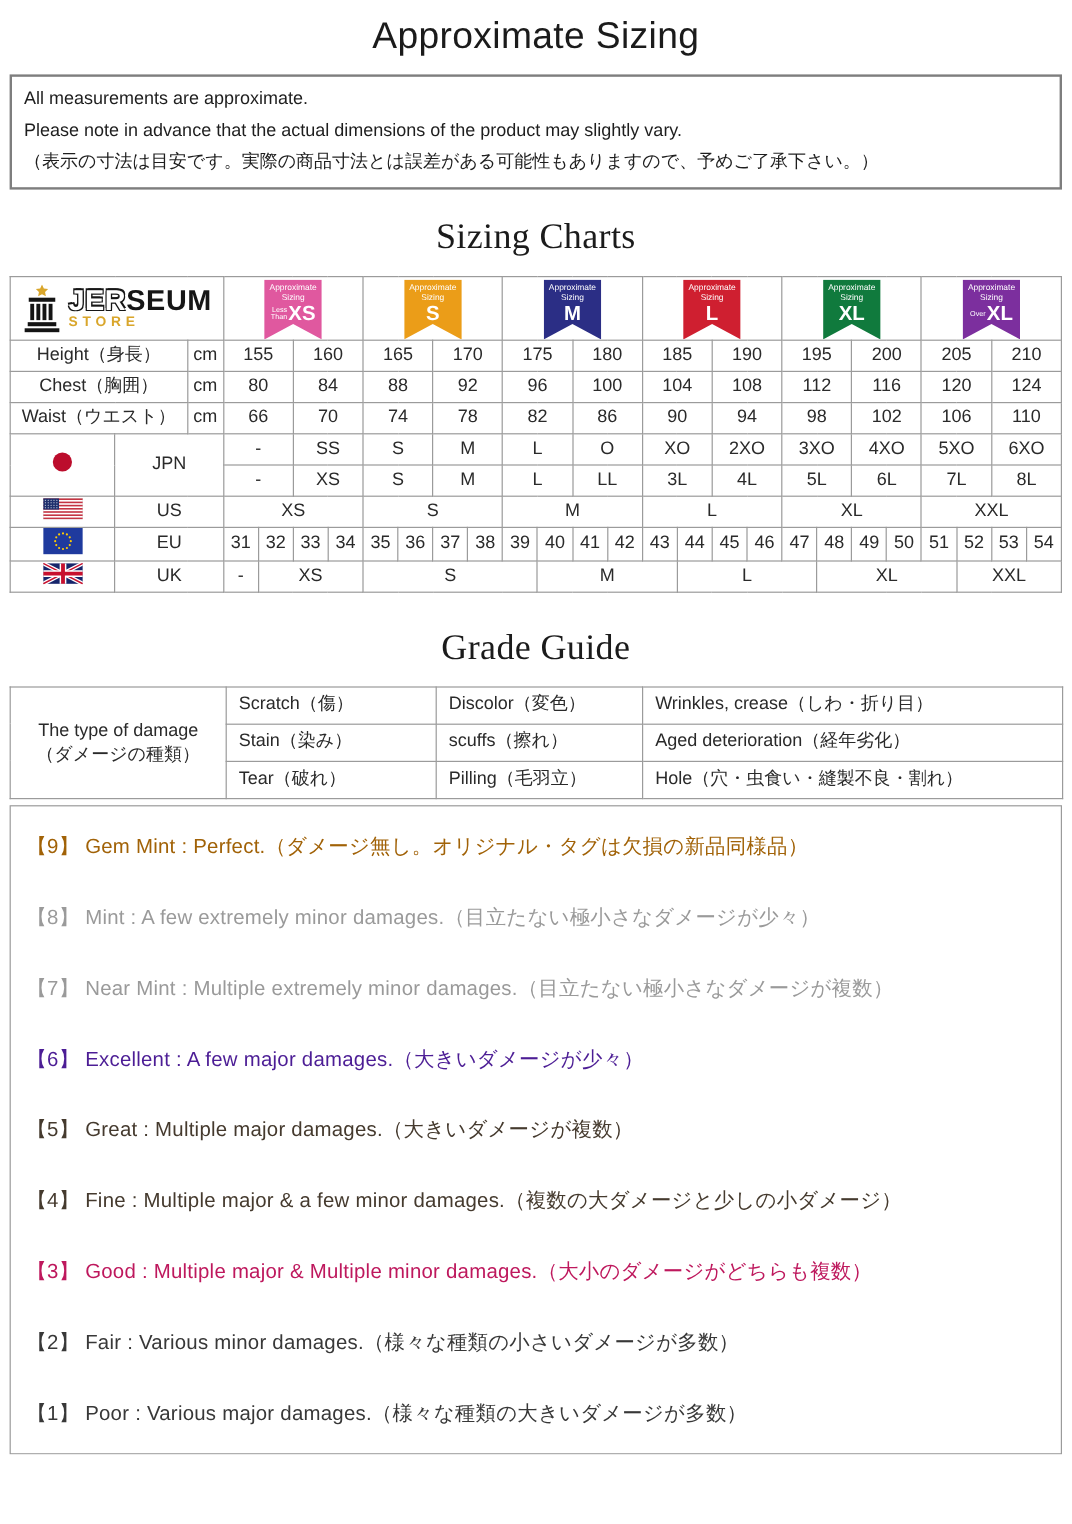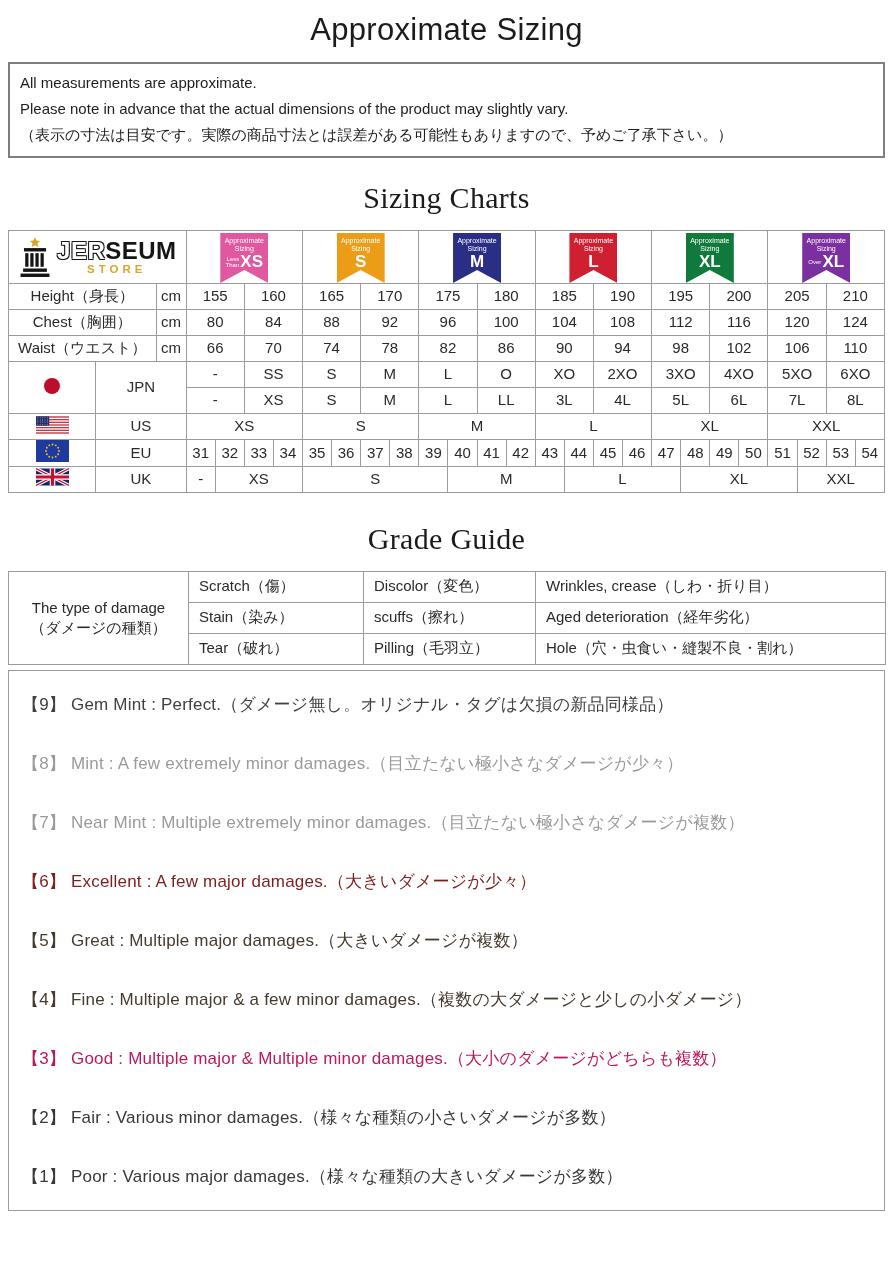--- a/index.html
+++ b/index.html
@@ -31,21 +31,21 @@
     font-size:15px; font-weight:400; color:#2a2a2a; padding:0; overflow:hidden;
     line-height:1.1;
   }
   .sizing td.val   { height:25px; }
   .sizing tr.hdr td{ height:52px; }
   .sizing td.label { }
   .sizing td.flag  { }
 
   
   .logo-wrap { display:flex; align-items:center; justify-content:center; gap:5px; }
-  .logo-text { display:flex; flex-direction:column; align-items:center; line-height:1; }
+  .logo-text { display:flex; flex-direction:column; align-items:flex-start; line-height:1; }
   .brand-line { font-weight:800; font-size:24px; letter-spacing:.5px; white-space:nowrap; }
   .brand-jer {
     color:#fff;
     text-shadow:-1px -1px 0 #161616,1px -1px 0 #161616,-1px 1px 0 #161616,1px 1px 0 #161616;
   }
   .brand-seum { color:#161616; }
   .brand-store { font-weight:700; font-size:11.5px; letter-spacing:4px; margin-top:1px; }
 
   
   .ribbon {
@@ -369,22 +369,22 @@
       </tr>
       <tr>
         <td>Tear（破れ）</td>
         <td>Pilling（毛羽立）</td>
         <td>Hole（穴・虫食い・縫製不良・割れ）</td>
       </tr>
     </tbody>
 </table>
 
 <div class="grades" id="grades-box">
-    <div class="grade-item" style="color:#404040">【9】 Gem Mint : Perfect.（ダメージ無し。オリジナル・タグは欠損の新品同様品）</div>
+    <div class="grade-item" style="color:#a16207">【9】 Gem Mint : Perfect.（ダメージ無し。オリジナル・タグは欠損の新品同様品）</div>
     <div class="grade-item" style="color:#9a9a9a">【8】 Mint : A few extremely minor damages.（目立たない極小さなダメージが少々）</div>
     <div class="grade-item" style="color:#9a9a9a">【7】 Near Mint : Multiple extremely minor damages.（目立たない極小さなダメージが複数）</div>
-    <div class="grade-item" style="color:#7f1d1d">【6】 Excellent : A few major damages.（大きいダメージが少々）</div>
+    <div class="grade-item" style="color:#4c1d95">【6】 Excellent : A few major damages.（大きいダメージが少々）</div>
     <div class="grade-item" style="color:#453a2e">【5】 Great : Multiple major damages.（大きいダメージが複数）</div>
     <div class="grade-item" style="color:#453a2e">【4】 Fine : Multiple major &amp; a few minor damages.（複数の大ダメージと少しの小ダメージ）</div>
     <div class="grade-item" style="color:#be185d">【3】 Good : Multiple major &amp; Multiple minor damages.（大小のダメージがどちらも複数）</div>
     <div class="grade-item" style="color:#383838">【2】 Fair : Various minor damages.（様々な種類の小さいダメージが多数）</div>
     <div class="grade-item" style="color:#383838">【1】 Poor : Various major damages.（様々な種類の大きいダメージが多数）</div>
   </div>
 
 </body></html>

